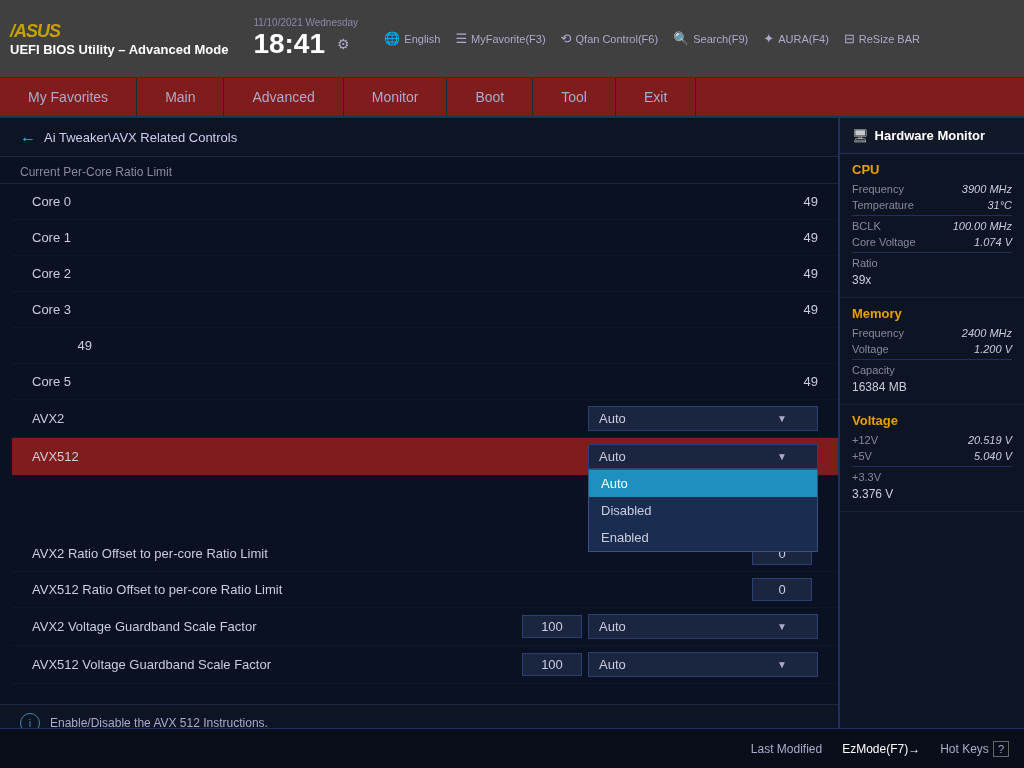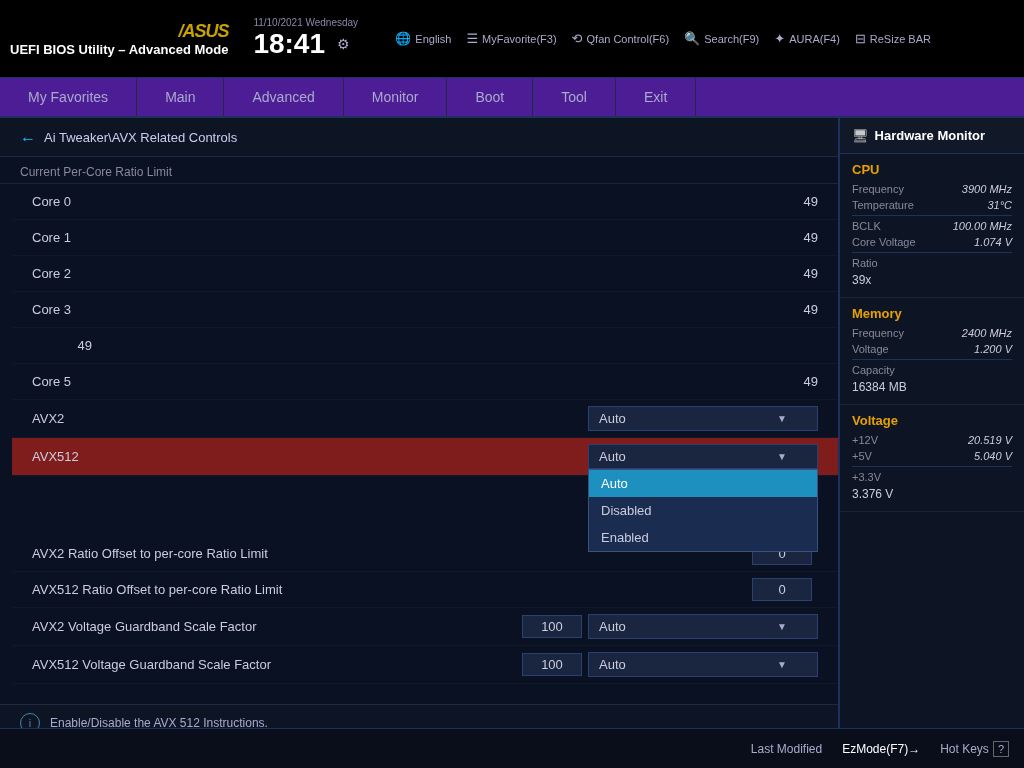--- a/index.html
+++ b/index.html
@@ -8,29 +8,28 @@
       height: 768px;
       background: #0a0e1a;
       font-family: Arial, sans-serif;
       color: #c8c8c8;
       overflow: hidden;
       position: relative;
     }
 
     
     .top-bar {
-      background: #000000;
+      background: #404040;
       height: 78px;
       display: flex;
       align-items: center;
       padding: 0 10px;
       position: relative;
       z-index: 10;
       border-bottom: 1px solid #1e3060;
-      text-align: right;
     }
     .logo-area {
       display: flex;
       flex-direction: column;
       margin-right: 15px;
     }
     .asus-logo {
       color: #c8a000;
       font-size: 18px;
       font-weight: bold;
@@ -41,21 +40,21 @@
       color: #ffffff;
       font-size: 13px;
       font-weight: bold;
       white-space: nowrap;
     }
     .datetime-area {
       display: flex;
       flex-direction: column;
       align-items: flex-start;
       margin-left: 10px;
-      margin-right: 27px;
+      margin-right: 16px;
     }
     .date-text {
       color: #8888aa;
       font-size: 10px;
     }
     .time-area {
       display: flex;
       align-items: center;
       gap: 12px;
     }
@@ -81,21 +80,21 @@
       gap: 4px;
       color: #aaaacc;
       font-size: 11px;
       cursor: pointer;
       white-space: nowrap;
     }
     .icon-sym { font-size: 13px; }
 
     
     .nav-bar {
-      background: #4c1d95;
+      background: #7f1d1d;
       height: 40px;
       display: flex;
       align-items: stretch;
       position: relative;
       z-index: 10;
       border-bottom: 2px solid #1e3060;
     }
     .nav-tab {
       padding: 0 28px;
       display: flex;

